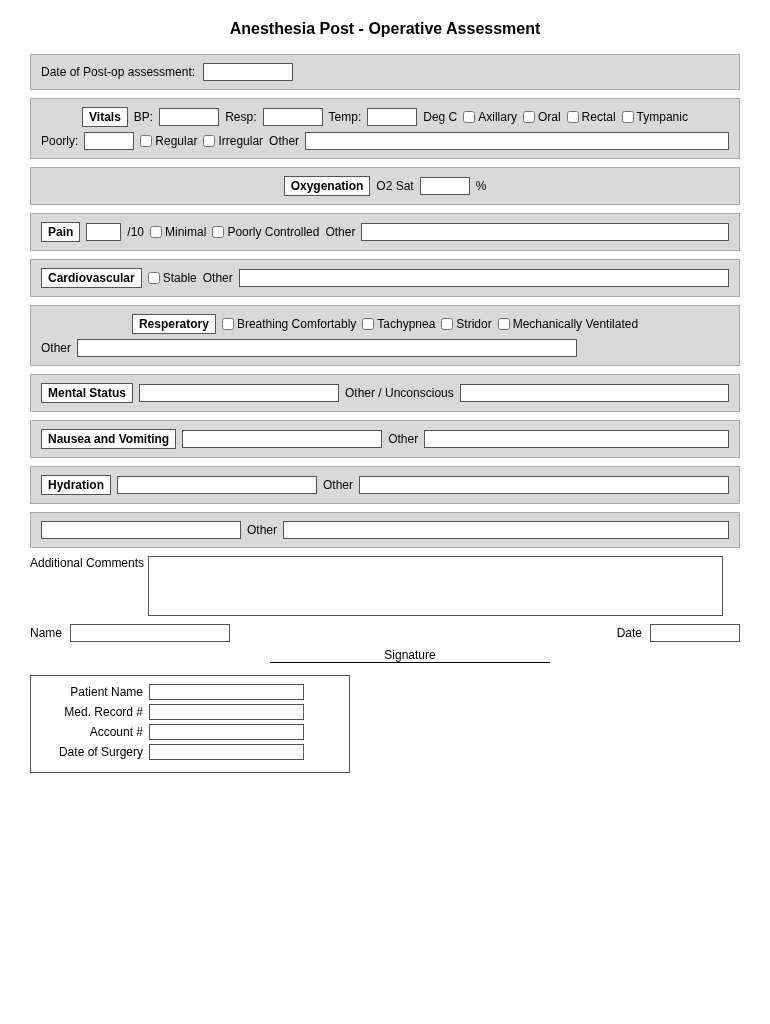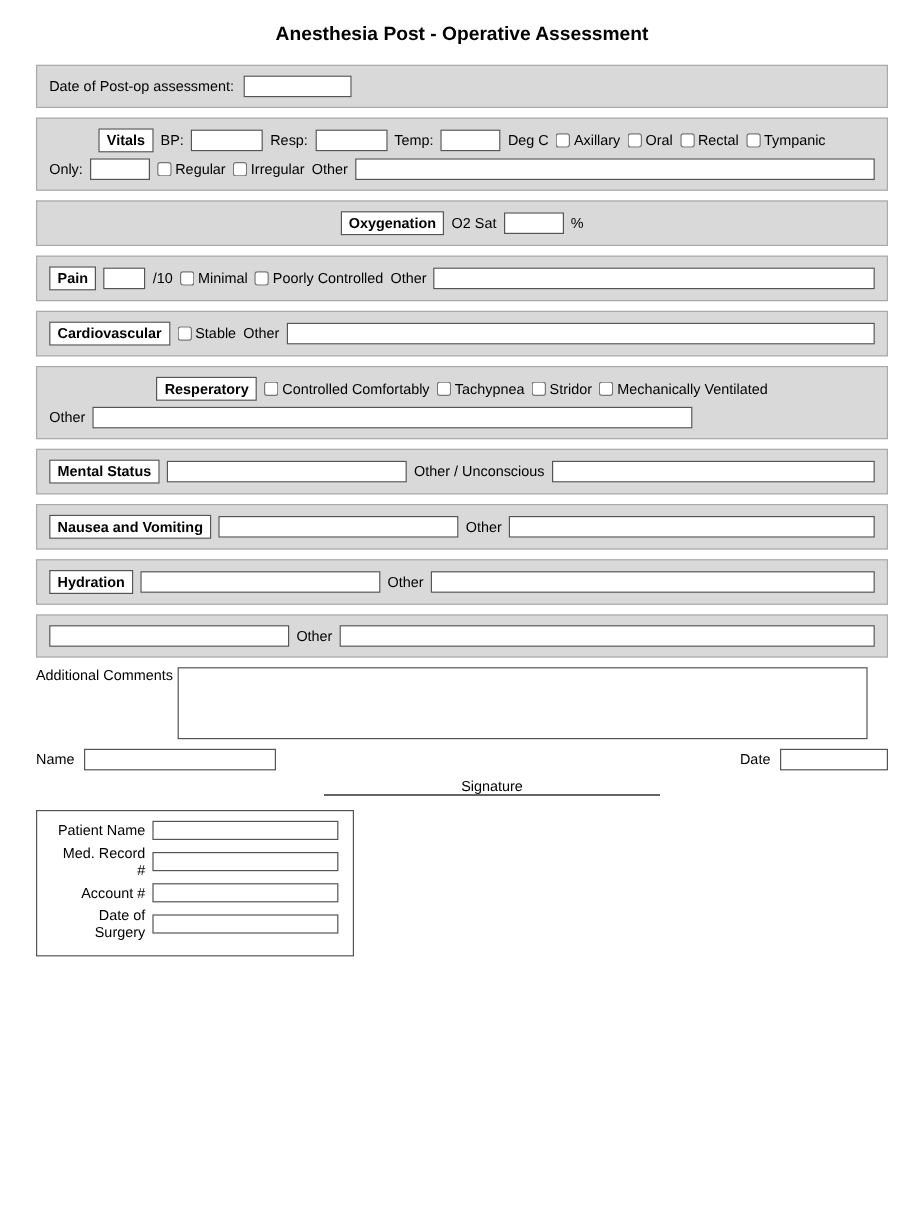--- a/index.html
+++ b/index.html
@@ -88,21 +88,21 @@
       width: 280px;
       text-align: center;
       font-size: 12px;
       margin: 4px auto;
     }
     .patient-info-box {
       border: 1.5px solid #555;
       padding: 8px 12px;
       display: inline-block;
       margin-top: 8px;
-      width: 265px;
+      width: 320px;
     }
     .patient-row {
       display: flex;
       align-items: center;
       margin-bottom: 4px;
       gap: 6px;
     }
     .patient-label {
       width: 100px;
       font-size: 12px;
@@ -160,21 +160,21 @@
     <div class="checkbox-group">
       <input type="checkbox" style="">
       <span>Rectal</span>
     </div>
     <div class="checkbox-group">
       <input type="checkbox" style="">
       <span>Tympanic</span>
     </div>
   </div>
   <div class="row2">
-    <span class="static-label">Only:</span>
+    <span class="static-label">Poorly:</span>
     <input type="text" class="input-field" style="width: 50px;">
     <div class="checkbox-group">
       <input type="checkbox" style="">
       <span>Regular</span>
     </div>
     <div class="checkbox-group">
       <input type="checkbox" style="">
       <span>Irregular</span>
     </div>
     <span class="static-label">Other</span>
@@ -223,21 +223,21 @@
     <input type="text" class="input-field" style="flex: 1 1 0%; min-width: 100px;">
   </div>
 </div>
 
 
 <div class="section">
   <div class="section-row">
     <span class="label-box">Resperatory</span>
     <div class="checkbox-group">
       <input type="checkbox" style="">
-      <span>Controlled Comfortably</span>
+      <span>Breathing Comfortably</span>
     </div>
     <div class="checkbox-group">
       <input type="checkbox" style="">
       <span>Tachypnea</span>
     </div>
     <div class="checkbox-group">
       <input type="checkbox" style="">
       <span>Stridor</span>
     </div>
     <div class="checkbox-group">

